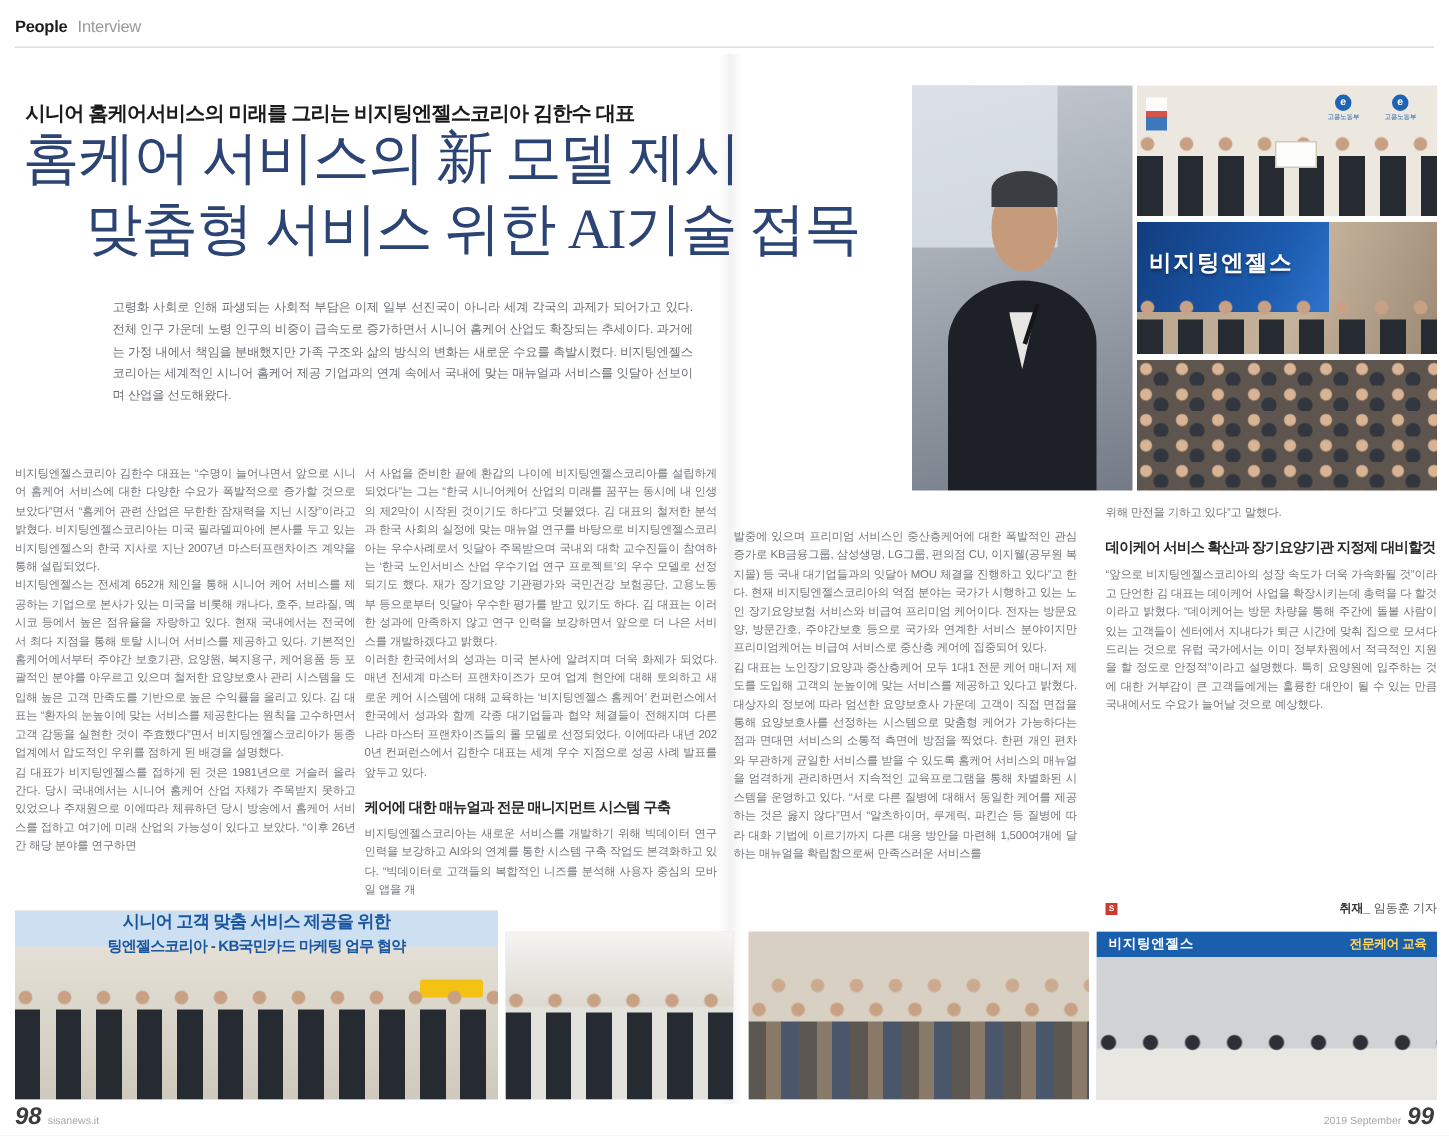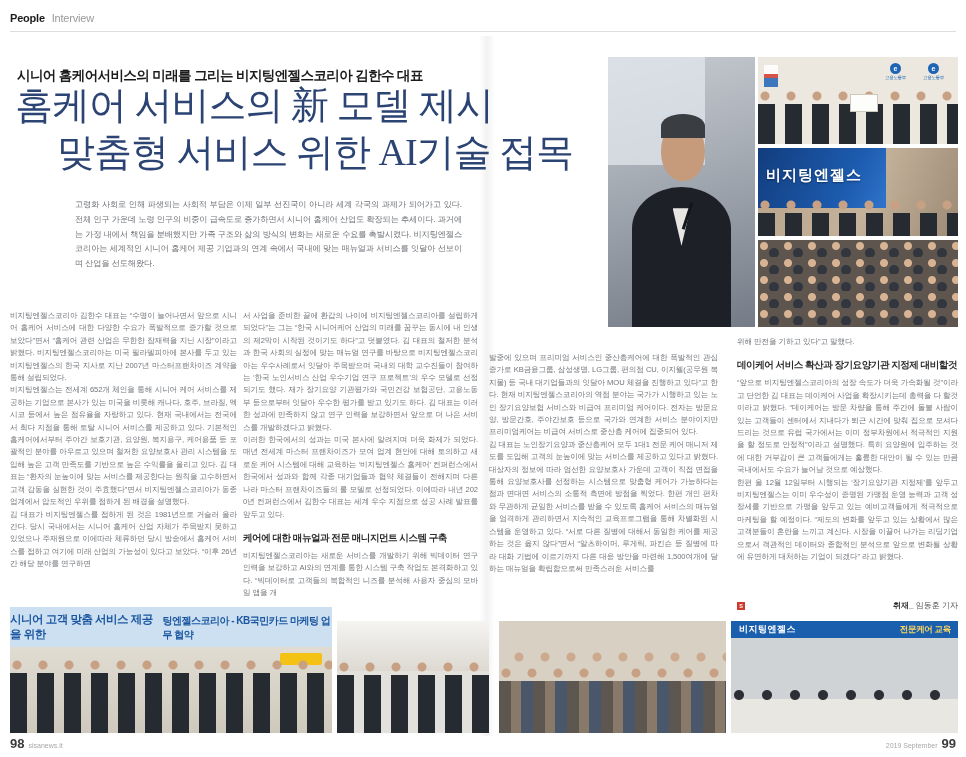--- a/index.html
+++ b/index.html
@@ -62,41 +62,41 @@
              color:#fff;font-size:7px;line-height:11px;font-weight:bold;}
   .moel .lbl{font-size:4.5px;color:#1f63b5;letter-spacing:-0.3px;}
   .cert{position:absolute;left:46%;top:42%;width:26px;height:16px;background:#fdfdfb;border:1px solid #cfc9ba;}
   .flag{position:absolute;left:6px;top:8px;width:14px;height:22px;
         background:linear-gradient(#fff 0 40%,#cf3a2e 40% 60%,#1f63b5 60% 100%);opacity:.85;}
   .ph-s2 .panel{position:absolute;left:0;top:0;width:64%;height:68%;
         background:linear-gradient(115deg,#123d7e,#1d5cb0 70%,#2f74cc);}
   .ph-s2 .ptxt{position:absolute;left:8px;top:18px;color:#fff;font-weight:bold;font-size:15px;
         letter-spacing:1px;text-shadow:0 1px 2px rgba(0,0,0,.4);}
   .ph-bl{left:10px;top:607px;width:322px;height:126px;background:linear-gradient(#e9e5dc,#cfc9bd);}
-  .cap-band{position:absolute;left:0;top:0;width:100%;height:40px;background:rgba(203,223,243,0.95);
-            display:flex;flex-direction:row;justify-content:flex-start;align-items:center;}
+  .cap-band{position:absolute;left:0;top:0;width:100%;height:24px;background:rgba(203,223,243,0.95);
+            display:flex;flex-direction:column;justify-content:flex-start;align-items:center;}
   .cap-band .l1{font-size:11.5px;font-weight:bold;color:#1b57a0;letter-spacing:-0.5px;}
   .cap-band .l2{font-size:10px;font-weight:bold;color:#1b57a0;letter-spacing:-0.5px;margin-top:2px;}
   .kb{position:absolute;right:10px;top:46px;width:42px;height:12px;background:#f3c214;border-radius:2px;}
   .ph-bm{left:337px;top:621px;width:152px;height:112px;background:#e3e1dc;}
   .ph-bm .win{position:absolute;left:0;top:0;width:100%;height:45%;background:linear-gradient(#f5f4f1,#ddd9d2);}
   .ph-br1{left:499px;top:621px;width:227px;height:112px;background:#d8d0c2;}
   .ph-br1 .clothes{position:absolute;bottom:0;width:100%;height:46%;
         background:repeating-linear-gradient(90deg,#47413c 0 12px,#7a6a5a 12px 22px,#31425c 22px 34px);opacity:.85;}
   .ph-br2{left:731px;top:621px;width:227px;height:112px;background:#cfd3d6;}
   .ph-br2 .table{position:absolute;bottom:0;width:100%;height:30%;background:#e9e7e2;}
   .banner{position:absolute;left:0;top:0;width:100%;height:17px;background:#1a5fae;
           display:flex;align-items:center;}
   .banner .brand{color:#fff;font-weight:bold;font-size:9px;padding-left:8px;letter-spacing:0.5px;}
   .banner .lbl{margin-left:auto;padding-right:7px;color:#ffd75e;font-weight:bold;font-size:8.5px;letter-spacing:-0.3px;}
   .darkheads{position:absolute;background-image:radial-gradient(circle at 8px 7px,#2c2f36 0 4.5px,transparent 5.5px);
           background-size:28px 16px;background-repeat:repeat-x;}
   
   .foot{top:736px;display:flex;align-items:baseline;}
-  .foot .num{font-size:13px;font-weight:bold;color:#3c3c3c;}
+  .foot .num{font-size:16px;font-weight:bold;color:#3c3c3c;font-style:italic;}
   .foot .small{font-size:7px;color:#a8a8a8;margin:0 4px;}
   .foot-l{left:10px;}
   .foot-r{right:10px;}
 </style>
 </head>
 <body>
 
 <div class="spread">
 
   <div class="abs gutter"></div>
@@ -128,21 +128,20 @@
 
   <div class="col col3">
     <p>발중에 있으며 프리미엄 서비스인 중산층케어에 대한 폭발적인 관심 증가로 KB금융그룹, 삼성생명, LG그룹, 편의점 CU, 이지웰(공무원 복지몰) 등 국내 대기업들과의 잇달아 MOU 체결을 진행하고 있다”고 한다. 현재 비지팅엔젤스코리아의 역점 분야는 국가가 시행하고 있는 노인 장기요양보험 서비스와 비급여 프리미엄 케어이다. 전자는 방문요양, 방문간호, 주야간보호 등으로 국가와 연계한 서비스 분야이지만 프리미엄케어는 비급여 서비스로 중산층 케어에 집중되어 있다.</p>
     <p>김 대표는 노인장기요양과 중산층케어 모두 1대1 전문 케어 매니저 제도를 도입해 고객의 눈높이에 맞는 서비스를 제공하고 있다고 밝혔다. 대상자의 정보에 따라 엄선한 요양보호사 가운데 고객이 직접 면접을 통해 요양보호사를 선정하는 시스템으로 맞춤형 케어가 가능하다는 점과 면대면 서비스의 소통적 측면에 방점을 찍었다. 한편 개인 편차와 무관하게 균일한 서비스를 받을 수 있도록 홈케어 서비스의 매뉴얼을 엄격하게 관리하면서 지속적인 교육프로그램을 통해 차별화된 시스템을 운영하고 있다. “서로 다른 질병에 대해서 동일한 케어를 제공하는 것은 옳지 않다”면서 “알츠하이머, 루게릭, 파킨슨 등 질병에 따라 대화 기법에 이르기까지 다른 대응 방안을 마련해 1,500여개에 달하는 매뉴얼을 확립함으로써 만족스러운 서비스를</p>
   </div>
 
   <div class="col col4">
     <p>위해 만전을 기하고 있다”고 말했다.</p>
     <div class="colhead mid">데이케어 서비스 확산과 장기요양기관 지정제 대비할것</div>
     <p>“앞으로 비지팅엔젤스코리아의 성장 속도가 더욱 가속화될 것”이라고 단언한 김 대표는 데이케어 사업을 확장시키는데 총력을 다 할것이라고 밝혔다. “데이케어는 방문 차량을 통해 주간에 돌볼 사람이 있는 고객들이 센터에서 지내다가 퇴근 시간에 맞춰 집으로 모셔다 드리는 것으로 유럽 국가에서는 이미 정부차원에서 적극적인 지원을 할 정도로 안정적”이라고 설명했다. 특히 요양원에 입주하는 것에 대한 거부감이 큰 고객들에게는 훌륭한 대안이 될 수 있는 만큼 국내에서도 수요가 늘어날 것으로 예상했다.</p>
-    <p>한편 올 12월 12일부터 시행되는 ‘장기요양기관 지정제’를 앞두고 비지팅엔젤스는 이미 우수성이 증명된 가맹점 운영 능력과 고객 성장세를 기반으로 가맹을 앞두고 있는 예비고객들에게 적극적으로 마케팅을 할 예정이다. “제도의 변화를 앞두고 있는 상황에서 많은 고객분들이 혼란을 느끼고 계신다. 시장을 이끌어 나가는 리딩기업으로서 객관적인 데이터와 종합적인 분석으로 앞으로 변화될 상황에 유연하게 대처하는 기업이 되겠다” 라고 밝혔다.</p>
   </div>
 
   <div class="abs byline-row">
     <span class="endmark">S</span>
     <span class="byline">
       <span class="pre">취재_</span>
       <span>임동훈 기자</span>
     </span>
   </div>
 

